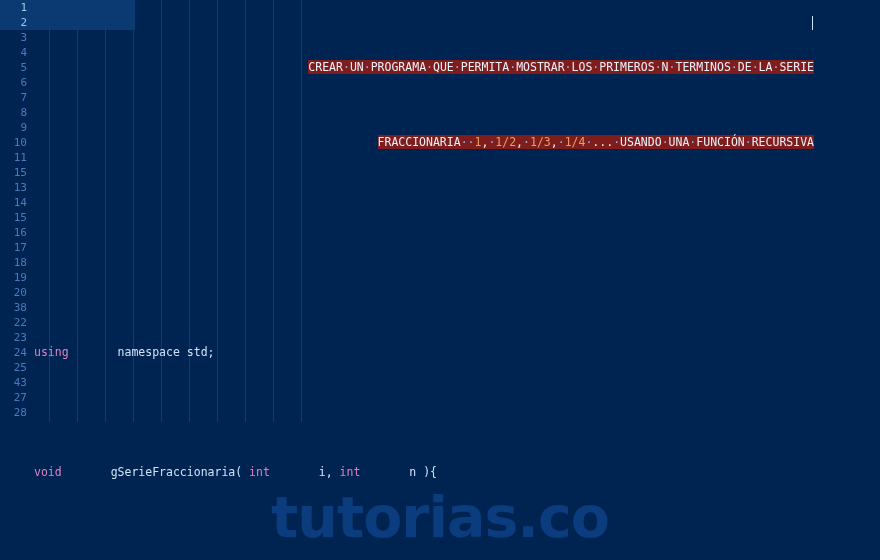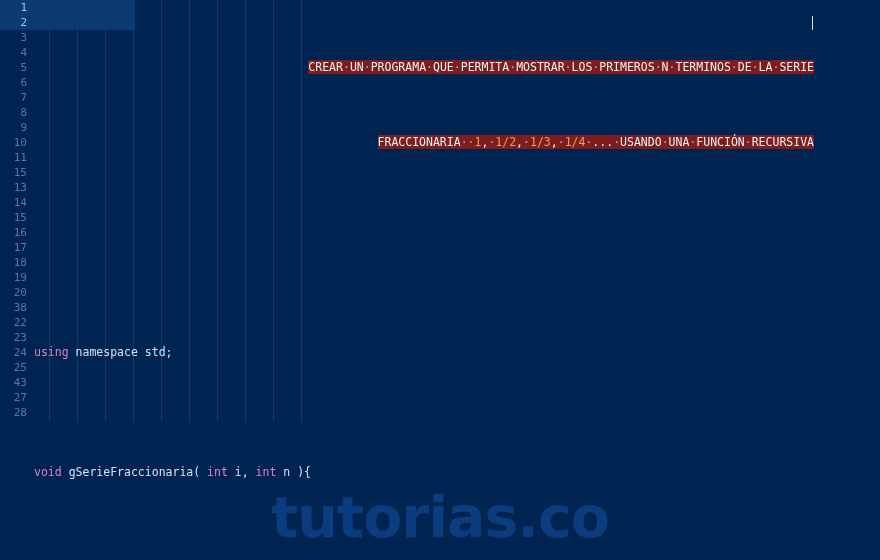--- a/index.html
+++ b/index.html
@@ -95,21 +95,21 @@
     line-height: 15px;
     white-space: pre;
   }
   #code .line {
     height: 15px;
     line-height: 15px;
     white-space: pre;
   }
 
   
-  .tok-plain   { color: #cfe3f7; }
+  .tok-plain   { color: #cfe3f7; margin-left: 42px; }
   .tok-kw      { color: #e080c0; }
   .tok-type    { color: #e080c0; }
   .tok-num     { color: #d28445; }
   .tok-pre     { color: #e080c0; }
   .tok-inc     { color: #9aa83a; }
 
   
   .sel {
     background: #7f1d1d;
     color: #e9f2fc;

